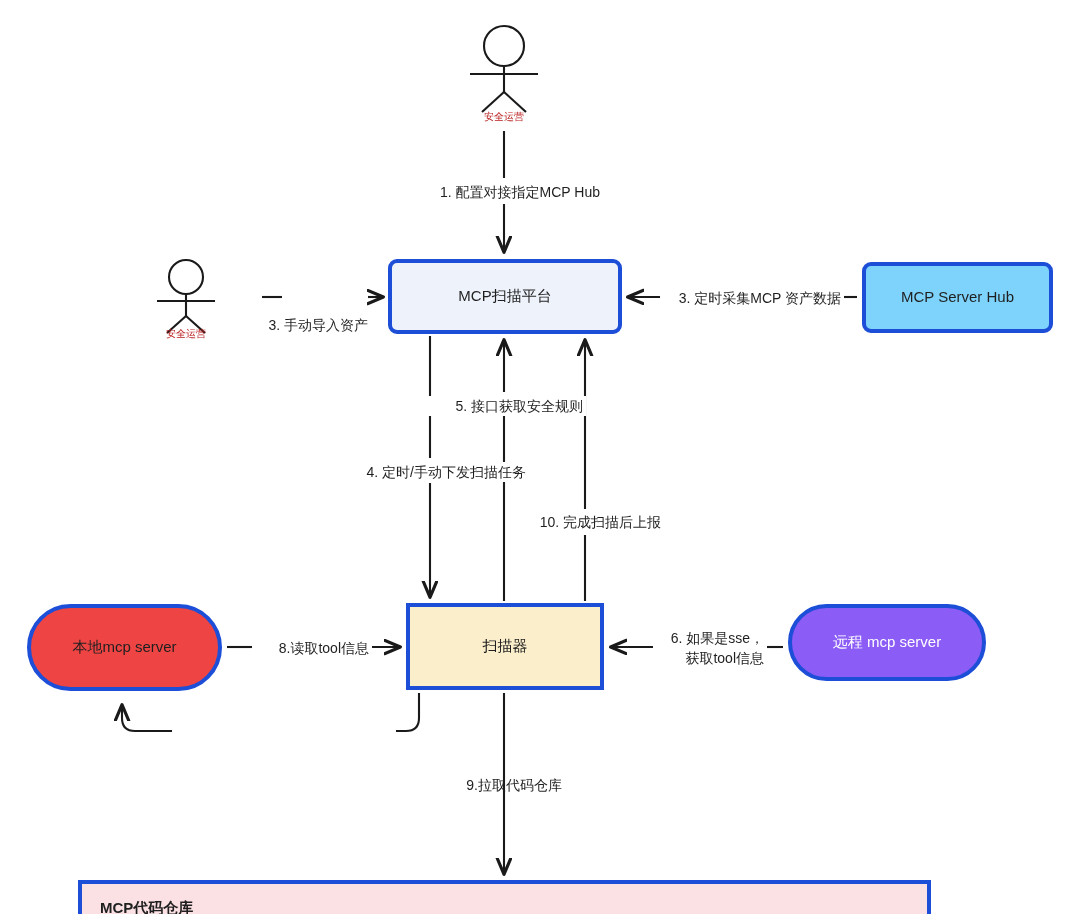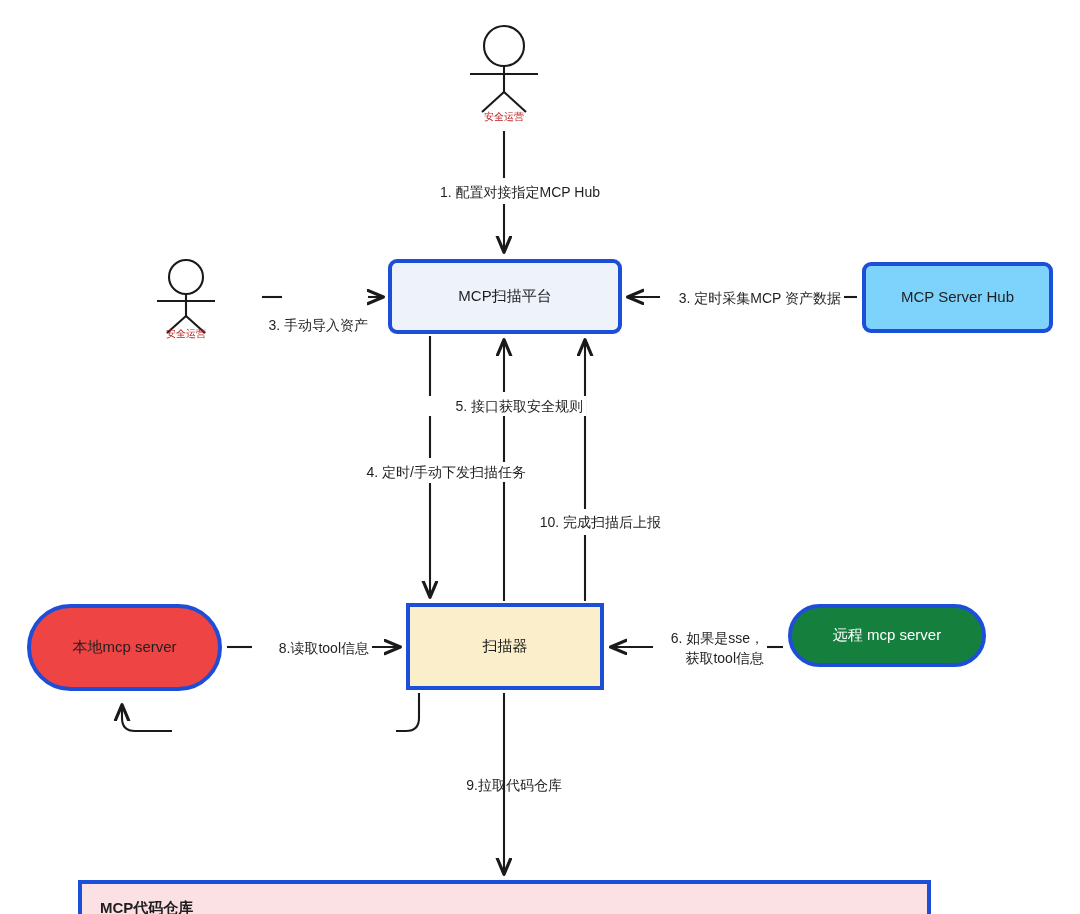--- a/index.html
+++ b/index.html
@@ -51,22 +51,22 @@
     left: 406px;  top: 603px;  width: 198px;  height: 87px;
     background: #fbeecb;
     border-radius: 0;
   }
   .node-local {
     left: 27px;   top: 604px;  width: 195px;  height: 87px;
     background: #ef4444;
     border-radius: 44px;
   }
   .node-remote {
-    left: 788px;  top: 604px;  width: 198px;  height: 63px;
-    background: #15803d;
+    left: 788px;  top: 604px;  width: 198px;  height: 77px;
+    background: #8b5cf6;
     border-radius: 44px;
     color: #ffffff;
   }
   .node-repo {
     left: 78px;   top: 880px;  width: 853px;  height: 80px;
     background: #fbe0e4;
     border-radius: 0;
     display: block;
     padding: 14px 18px 0 18px;
     text-align: left;

